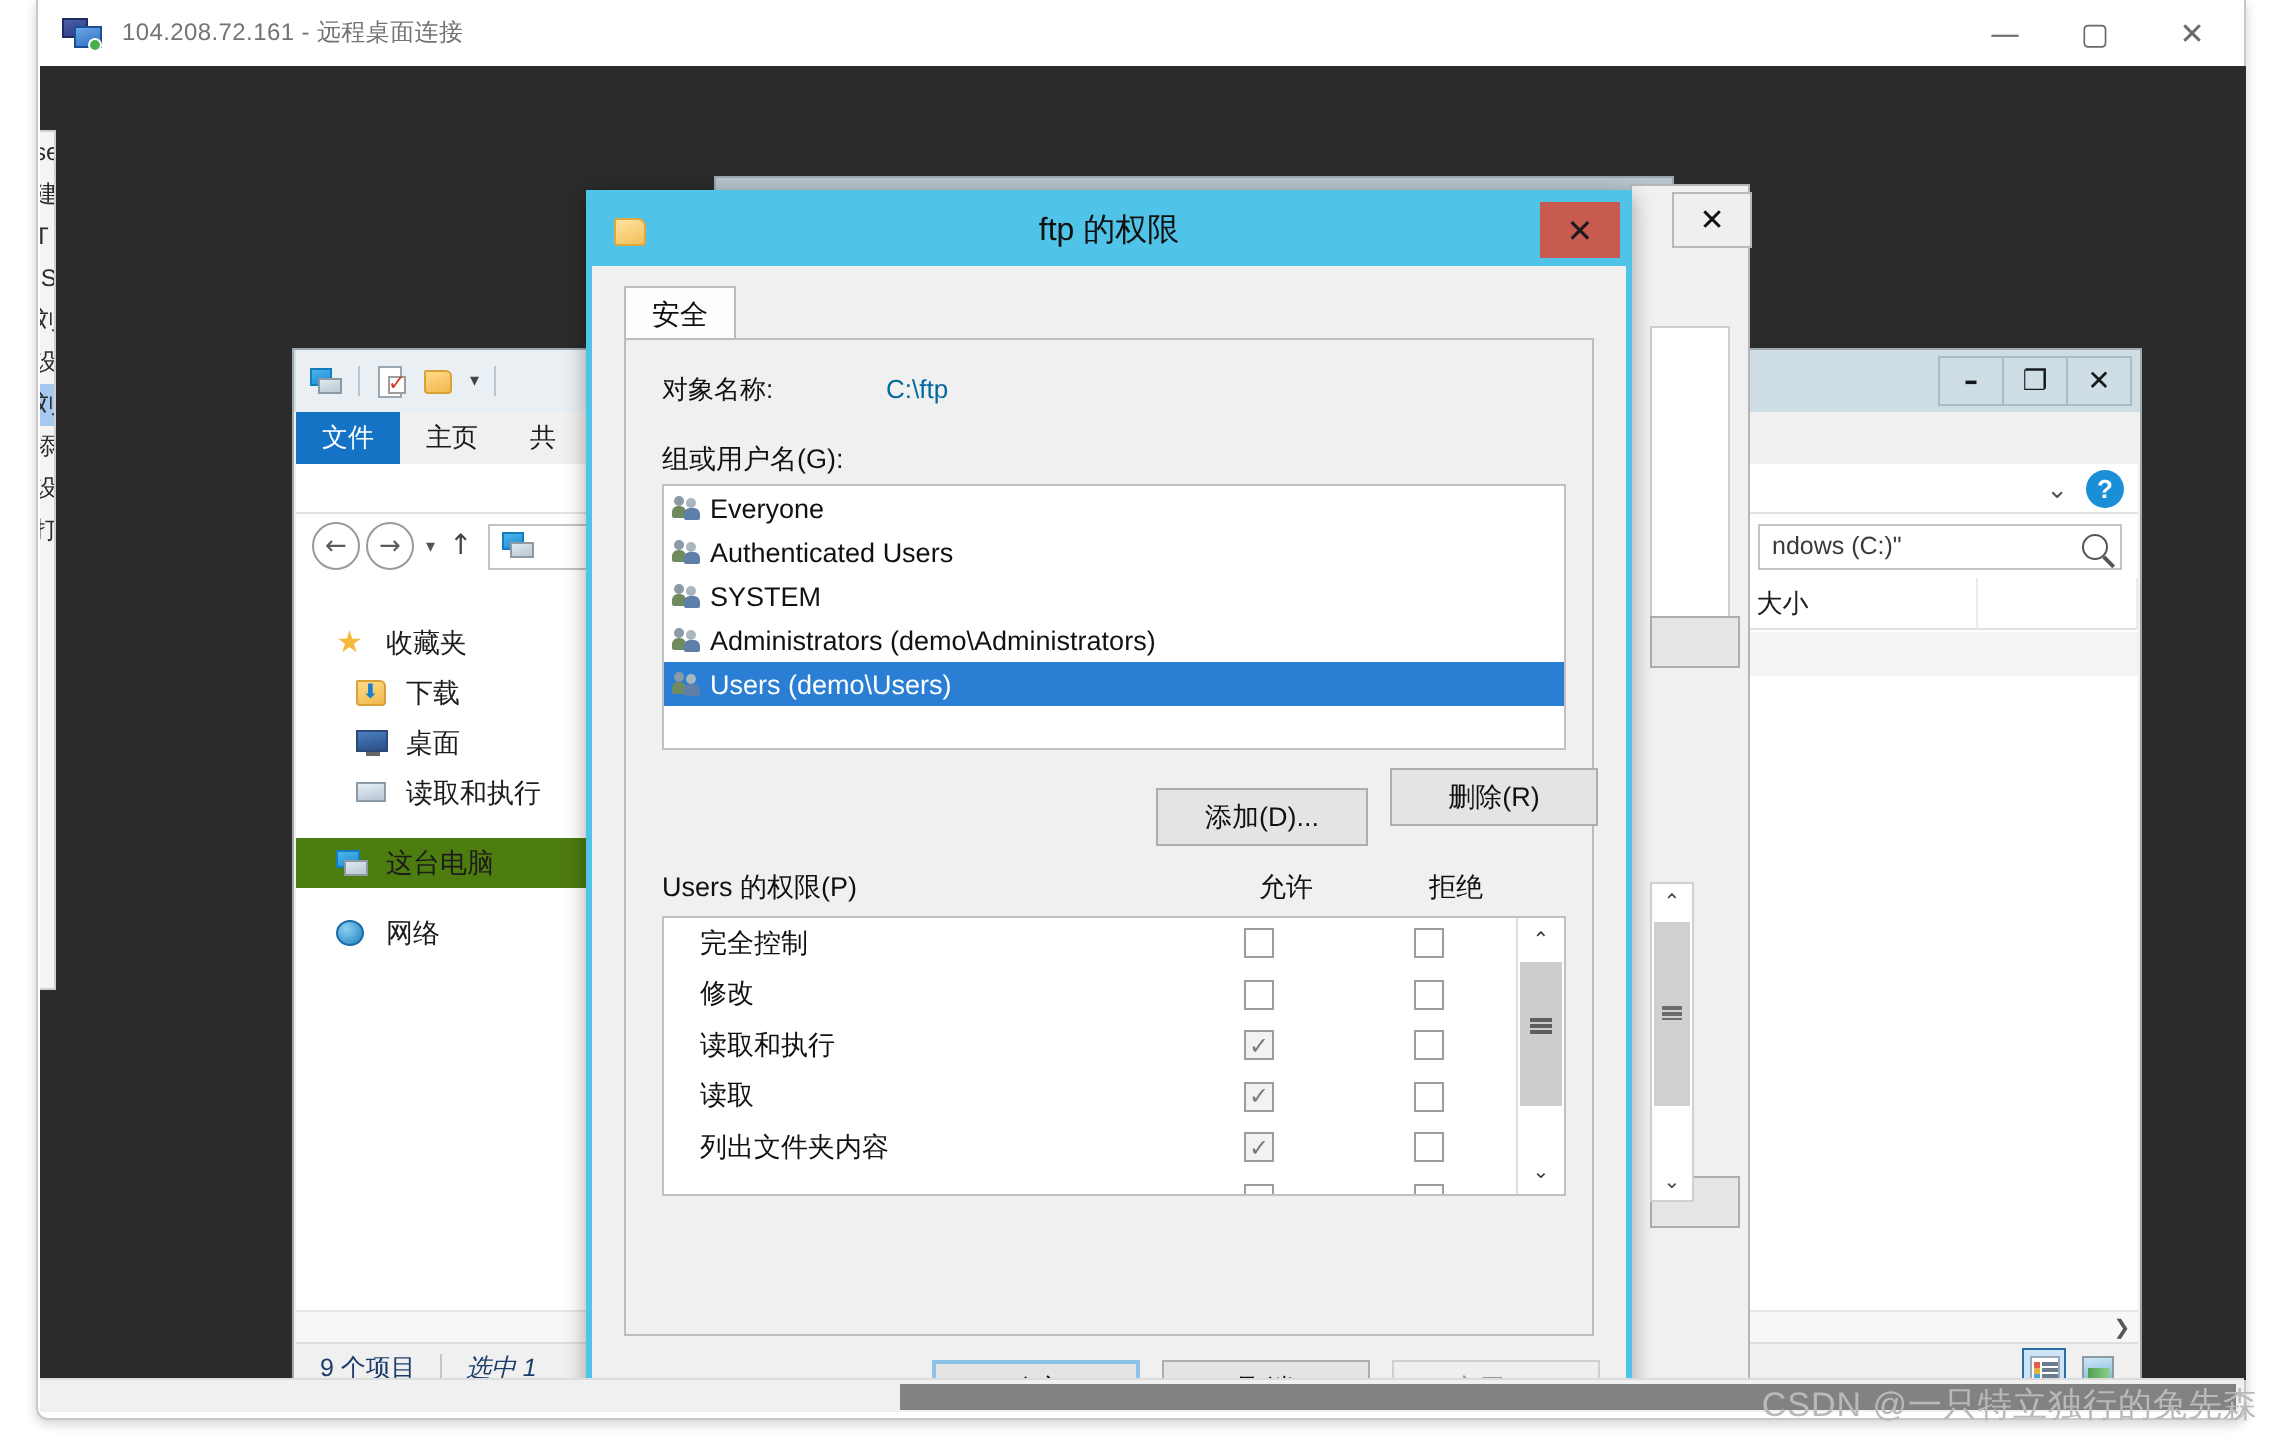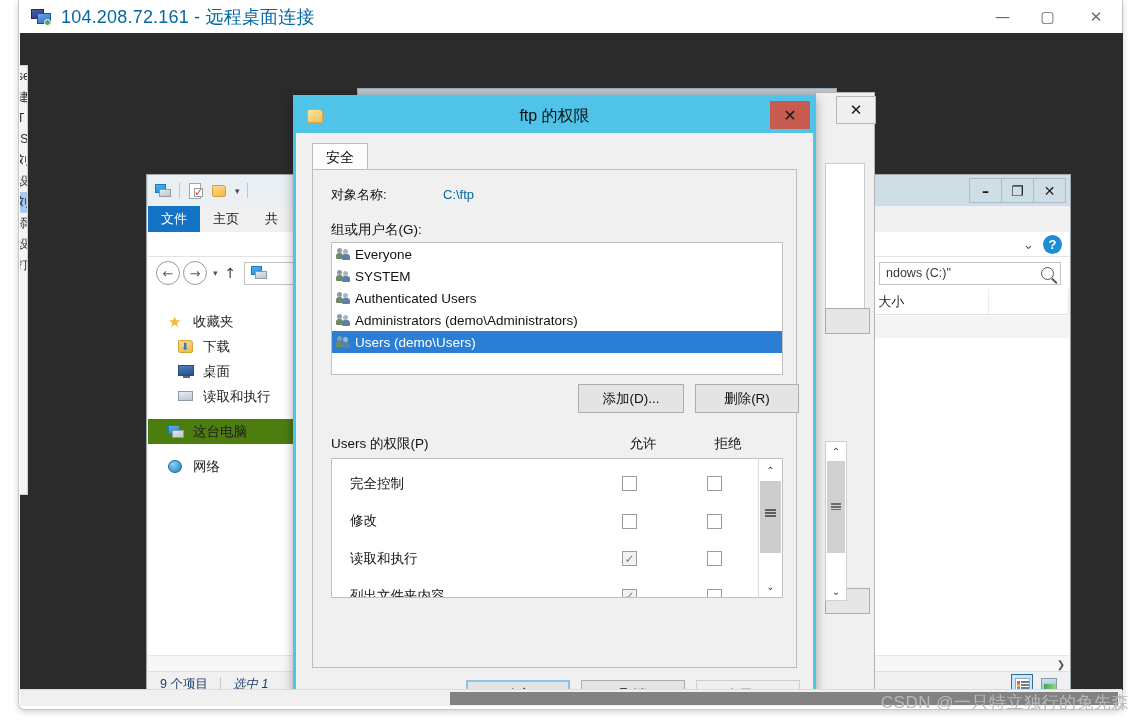--- a/index.html
+++ b/index.html
@@ -55,22 +55,22 @@
     width: 14px; height: 11px;
     background: linear-gradient(160deg,#6aa7e8,#2f6fc0);
     border: 1px solid #1d4f96;
   }
   .rdp-title-icon .badge {
     position: absolute; left: 13px; top: 12px;
     width: 7px; height: 7px; border-radius: 50%;
     background: #4cae4c; border: 1px solid #ffffff;
   }
   .rdp-title-text {
-    font-size: 18px;
-    color: #0369a1;
+    font-size: 12px;
+    color: #737373;
     letter-spacing: 0.2px;
     white-space: nowrap;
   }
   .rdp-winbtns {
     position: absolute; right: 0; top: 0;
     display: flex; height: 33px;
   }
   .rdp-winbtn {
     width: 45px; height: 33px;
     display: flex; align-items: center; justify-content: center;
@@ -464,21 +464,21 @@
     background: #e4e4e4;
     border: 1px solid #adadad;
     font-size: 13.5px; color: #111;
     display: flex; align-items: center; justify-content: center;
     font-family: "Liberation Sans", sans-serif;
   }
   .btn.primary { border: 2px solid #8cc3e8; background: #e4e4e4; }
   .btn.disabled { color: #9a9a9a; background: #efefef; border-color: #cfcfcf; }
 
   .btn-add {
-    position: absolute; left: 265px; top: 214px;
+    position: absolute; left: 265px; top: 224px;
     width: 106px; height: 29px;
   }
   .btn-remove {
     position: absolute; left: 382px; top: 214px;
     width: 104px; height: 29px;
   }
 
   .perm-label {
     position: absolute; left: 18px; top: 265px;
     font-size: 13.5px; color: #111;
@@ -496,21 +496,21 @@
 
   .permlist {
     position: absolute; left: 18px; top: 288px;
     width: 452px; height: 140px;
     background: #ffffff; border: 1px solid #c1c1c1;
     overflow: hidden;
   }
   .perm-rows { position: absolute; left: 0; top: 0; right: 25px; }
   .perm-row {
     height: 25.5px; display: flex; align-items: center;
-    font-size: 13.5px; color: #111; margin-top: 12px;
+    font-size: 13.5px; color: #111;
   }
   .perm-name { padding-left: 18px; flex: 1; }
   .perm-cell { width: 85px; display: flex; justify-content: center; }
   .perm-cell.deny { width: 85px; }
   .chk {
     width: 15px; height: 15px;
     border: 1px solid #9c9c9c; background: #ffffff;
     display: flex; align-items: center; justify-content: center;
   }
   .chk.checked { background: #f2f2f2; }
@@ -781,30 +781,30 @@
                   </span>
                 <span>Everyone</span>
               </div>
               <div class="user-row">
                 <span class="usr-ico">
                     <i class="h1"></i>
                     <i class="b1"></i>
                     <i class="h2"></i>
                     <i class="b2"></i>
                   </span>
-                <span>SYSTEM</span>
+                <span>Authenticated Users</span>
               </div>
               <div class="user-row">
                 <span class="usr-ico">
                     <i class="h1"></i>
                     <i class="b1"></i>
                     <i class="h2"></i>
                     <i class="b2"></i>
                   </span>
-                <span>Authenticated Users</span>
+                <span>SYSTEM</span>
               </div>
               <div class="user-row">
                 <span class="usr-ico">
                     <i class="h1"></i>
                     <i class="b1"></i>
                     <i class="h2"></i>
                     <i class="b2"></i>
                   </span>
                 <span>Administrators (demo\Administrators)</span>
               </div>
@@ -849,30 +849,30 @@
                 <div class="perm-row">
                   <span class="perm-name">读取和执行</span>
                   <span class="perm-cell">
                       <span class="chk checked"></span>
                     </span>
                   <span class="perm-cell deny">
                       <span class="chk"></span>
                     </span>
                 </div>
                 <div class="perm-row">
-                  <span class="perm-name">列出文件夹内容</span>
+                  <span class="perm-name">读取</span>
                   <span class="perm-cell">
                       <span class="chk checked"></span>
                     </span>
                   <span class="perm-cell deny">
                       <span class="chk"></span>
                     </span>
                 </div>
                 <div class="perm-row">
-                  <span class="perm-name">读取</span>
+                  <span class="perm-name">列出文件夹内容</span>
                   <span class="perm-cell">
                       <span class="chk checked"></span>
                     </span>
                   <span class="perm-cell deny">
                       <span class="chk"></span>
                     </span>
                 </div>
                 <div class="perm-row">
                   <span class="perm-name"></span>
                   <span class="perm-cell">

